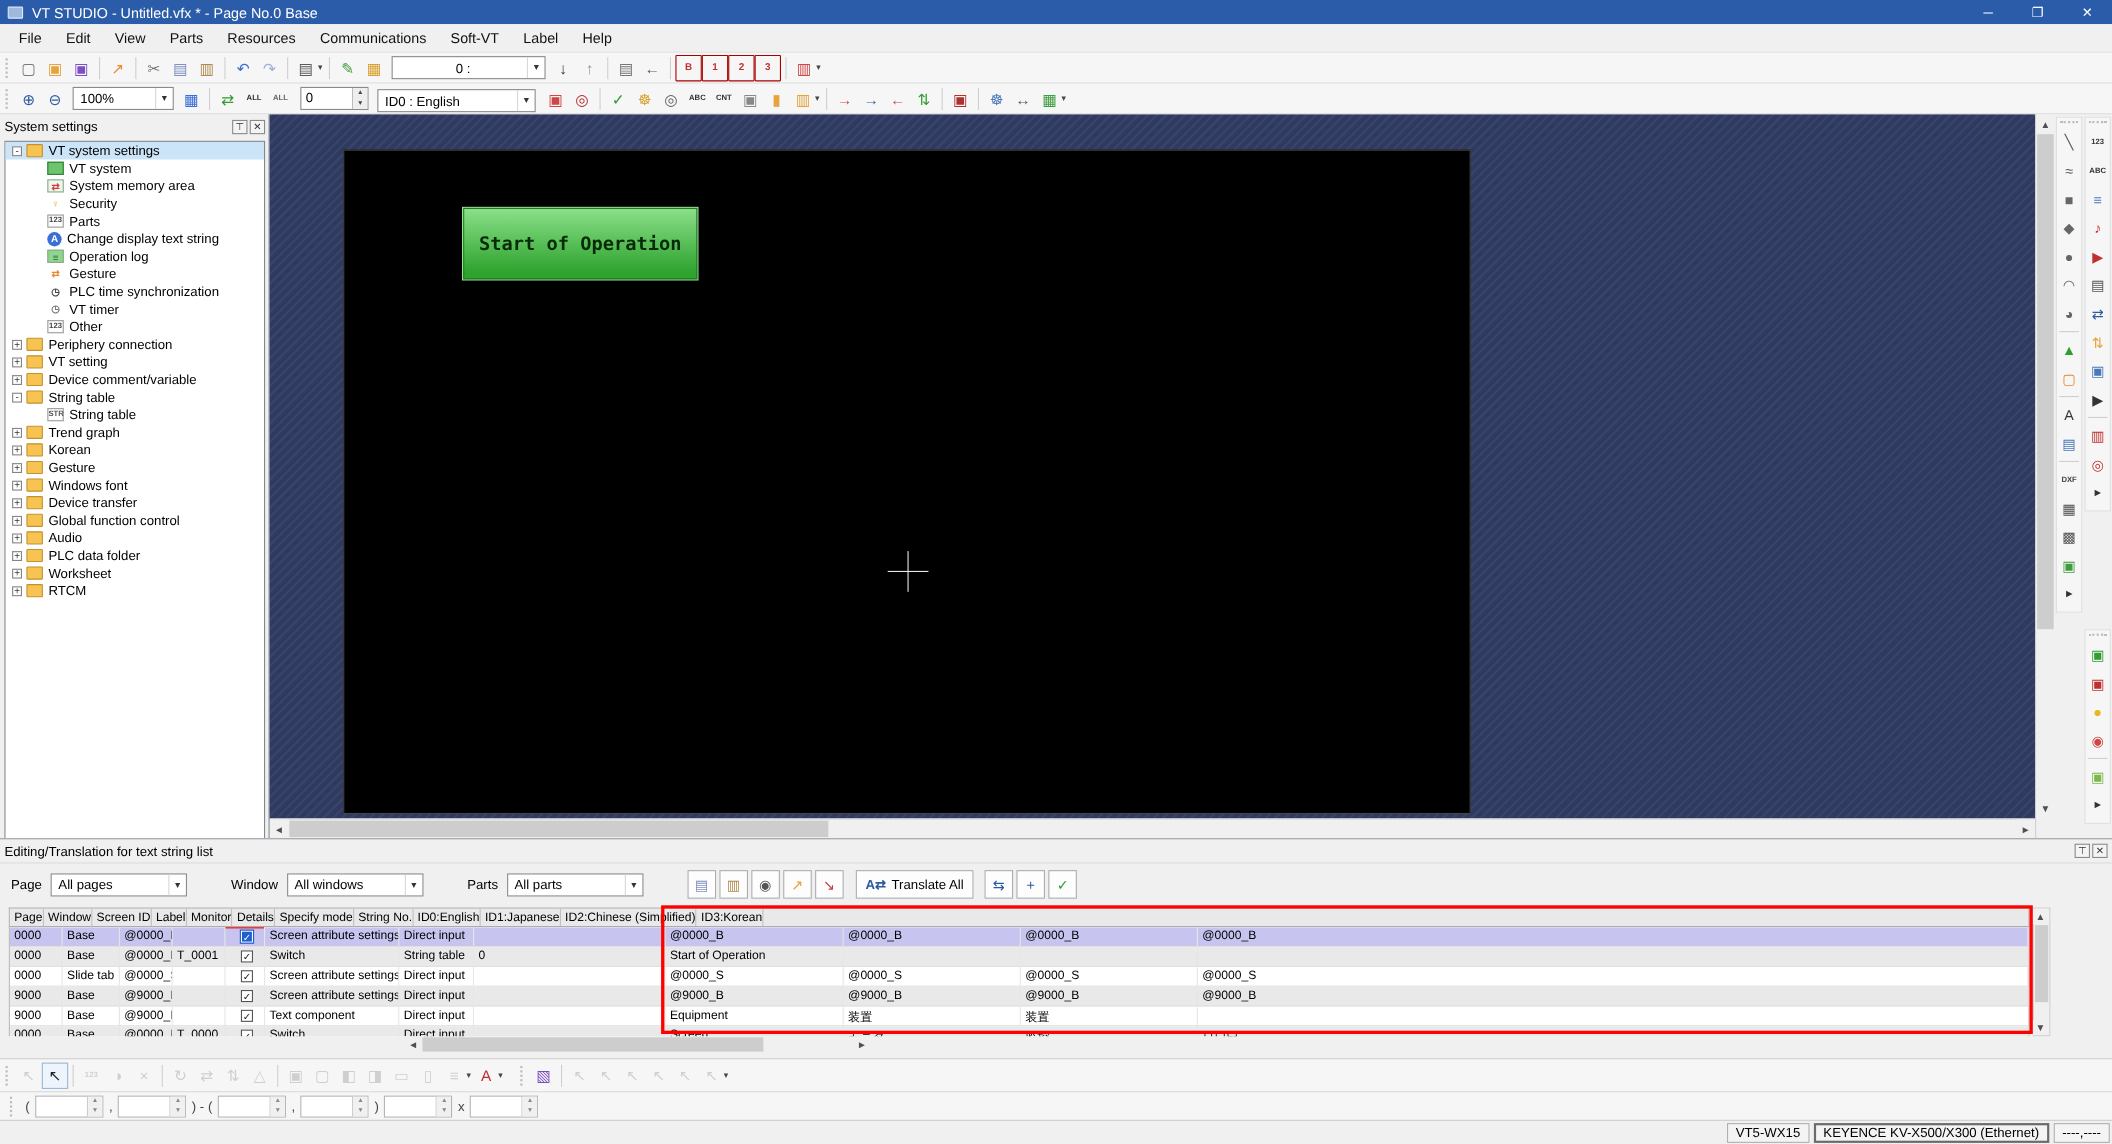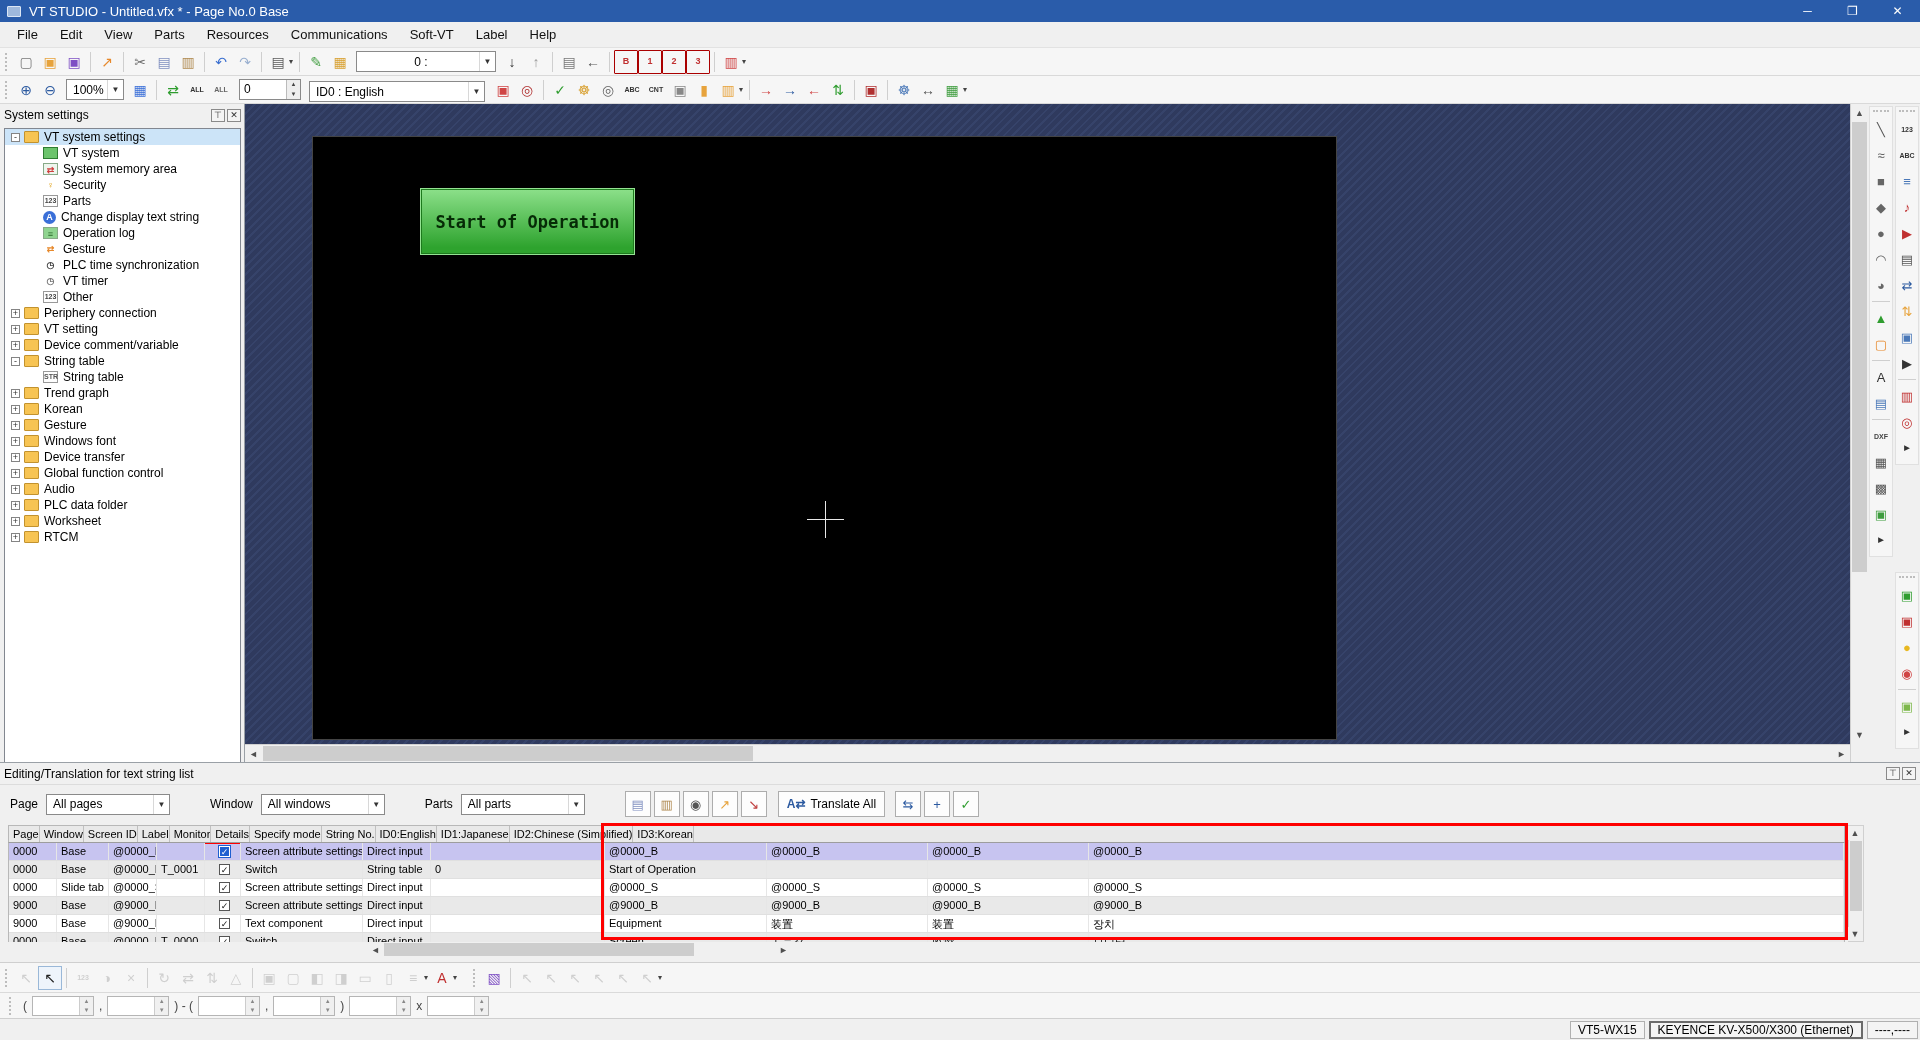--- a/index.html
+++ b/index.html
@@ -263,21 +263,21 @@
   <span class="grip"></span>
 
     <button class="tbtn" title="zoom-in-icon" style="color: rgb(44, 90, 160);">
       <span>⊕</span>
     </button>
 
     <button class="tbtn" title="zoom-out-icon" style="color: rgb(44, 90, 160);">
       <span>⊖</span>
     </button>
 
-  <div class="combo" style="width:58px;margin:0 4px">
+  <div class="combo" style="width:92px;margin:0 4px">
     <span class="cv">100%</span>
     <span class="ca">▼</span>
   </div>
 
     <button class="tbtn" title="grid-icon" style="color: rgb(58, 111, 216);">
       <span>▦</span>
     </button>
 
     <span class="tsep"></span>
 
@@ -293,21 +293,21 @@
       <span class="txt">ALL</span>
     </button>
 
   <div class="spinb" style="width:62px;margin:0 6px">
     <span class="sv">0</span>
     <span class="sa">
         <span>▲</span>
         <span>▼</span>
       </span>
   </div>
-  <div class="combo" style="width:176px;margin:4px 6px 0 2px">
+  <div class="combo" style="width:144px;margin:4px 6px 0 2px">
     <span class="cv">ID0 : English</span>
     <span class="ca">▼</span>
   </div>
 
     <button class="tbtn" title="language-overlap-icon" style="color: rgb(208, 69, 69);">
       <span>▣</span>
     </button>
 
     <button class="tbtn" title="language-preview-icon" style="color: rgb(176, 48, 48);">
       <span>◎</span>
@@ -961,21 +961,20 @@
         <span class="tc w5">
           <span class="cb">✓</span>
           
         </span>
         <span class="tc w6">Text component</span>
         <span class="tc w7">Direct input</span>
         <span class="tc w8"></span>
         <span class="tc w9">Equipment</span>
         <span class="tc w10">装置</span>
         <span class="tc w11">装置</span>
-        <span class="tc w12">장치</span>
       </div>
 
       <div class="trow">
         <span class="tc w1">0000</span>
         <span class="tc w2">Base</span>
         <span class="tc w3">@0000_B</span>
         <span class="tc w4">T_0000</span>
         <span class="tc w5">
           <span class="cb">✓</span>
           

